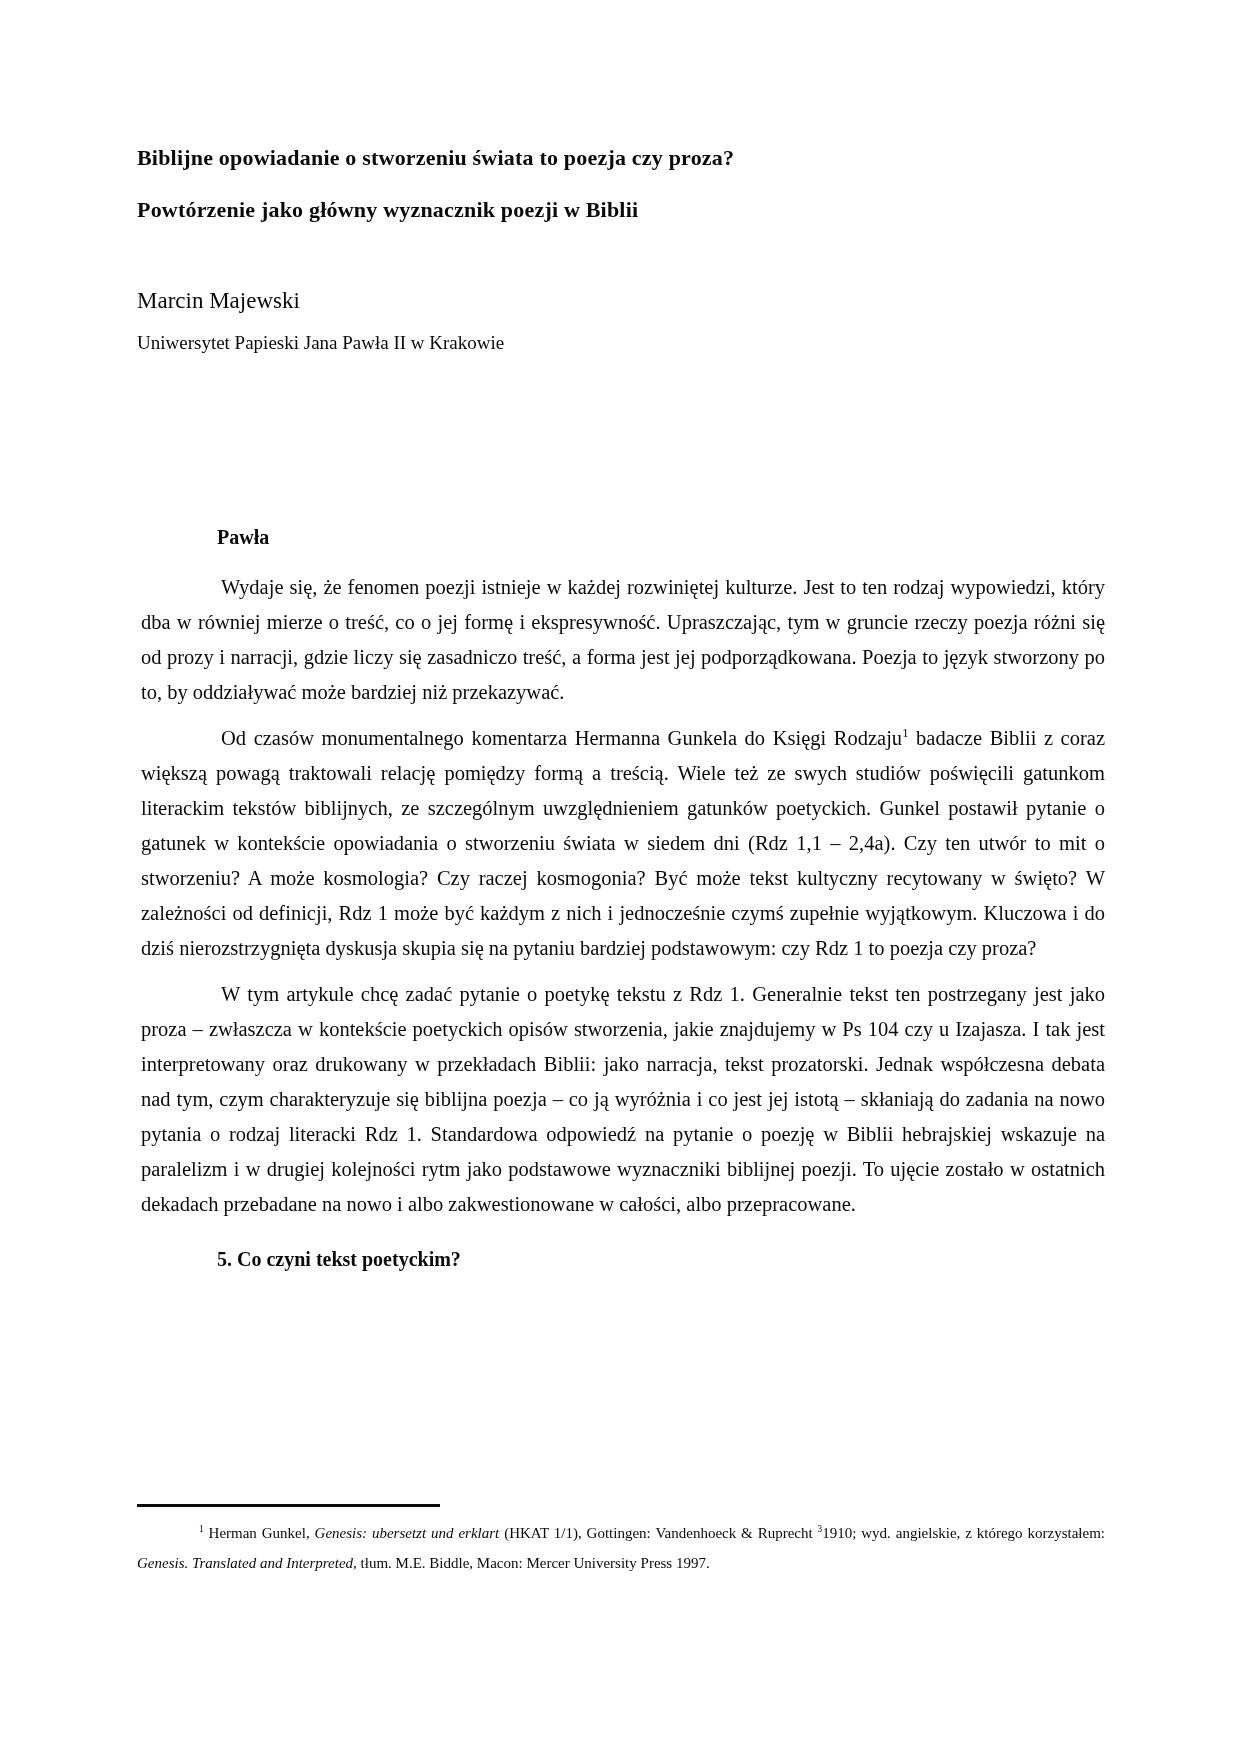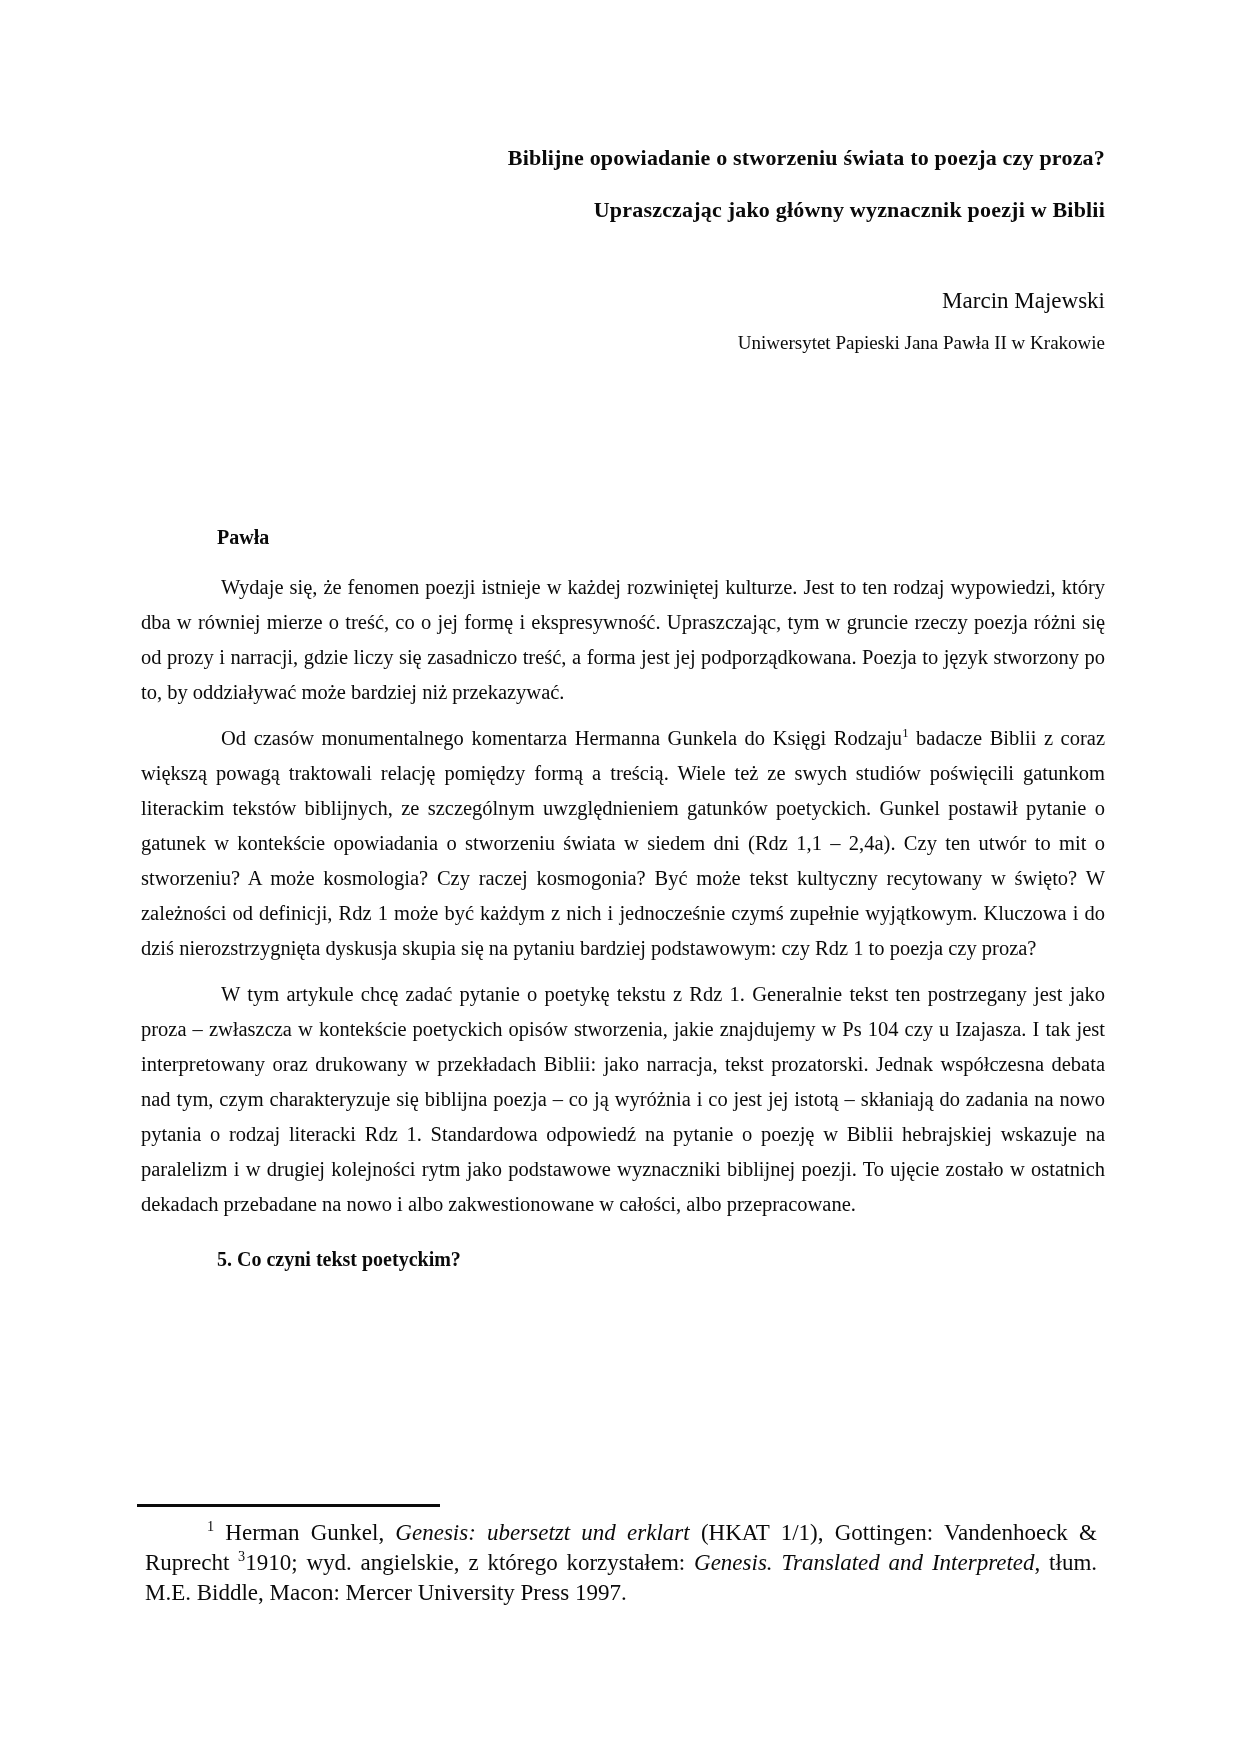--- a/index.html
+++ b/index.html
@@ -11,21 +11,21 @@
     background: #ffffff;
     color: #0a0a0a;
     font-family: "Liberation Serif", "DejaVu Serif", serif;
     overflow: hidden;
   }
   .content {
     margin: 0 135px 0 137px;
   }
   .title-block {
     padding-top: 144px;
-    text-align: right;
+    text-align: left;
   }
   .title-line {
     font-size: 22px;
     font-weight: bold;
     line-height: 28px;
     margin: 0 0 24px 0;
     letter-spacing: 0.2px;
   }
   .author {
     font-size: 23px;
@@ -72,37 +72,37 @@
     right: 135px;
     top: 1504px;
   }
   .footnote-rule {
     width: 303px;
     height: 0;
     border-top: 3px solid #0a0a0a;
     margin: 0 0 11px 0;
   }
   .footnote {
-    font-size: 23px;
+    font-size: 15px;
     line-height: 30px;
     text-align: justify;
     text-indent: 62px;
-    margin: 8px;
+    margin: 0;
   }
   .footnote i { font-style: italic; }
 </style>
 </head>
 <body>
 
 <div class="page">
   <div class="content">
 
     <header class="title-block">
       <div class="title-line">Biblijne opowiadanie o stworzeniu świata to poezja czy proza?</div>
-      <div class="title-line">Upraszczając jako główny wyznacznik poezji w Biblii</div>
+      <div class="title-line">Powtórzenie jako główny wyznacznik poezji w Biblii</div>
       <p class="author">Marcin Majewski</p>
       <p class="affiliation">Uniwersytet Papieski Jana Pawła II w Krakowie</p>
     </header>
 
     <main>
       <h2 class="intro-heading">Pawła</h2>
 
       <p class="para first">Wydaje się, że fenomen poezji istnieje w każdej rozwiniętej kulturze. Jest to ten rodzaj wypowiedzi, który dba w równiej mierze o treść, co o jej formę i ekspresywność. Upraszczając, tym w gruncie rzeczy poezja różni się od prozy i narracji, gdzie liczy się zasadniczo treść, a forma jest jej podporządkowana. Poezja to język stworzony po to, by oddziaływać może bardziej niż przekazywać.</p>
 
       <p class="para"><span>Od czasów monumentalnego komentarza Hermanna Gunkela do Księgi Rodzaju</span><sup class="ref">1</sup><span> badacze Biblii z coraz większą powagą traktowali relację pomiędzy formą a treścią. Wiele też ze swych studiów poświęcili gatunkom literackim tekstów biblijnych, ze szczególnym uwzględnieniem gatunków poetyckich. Gunkel postawił pytanie o gatunek w kontekście opowiadania o stworzeniu świata w siedem dni (Rdz 1,1 – 2,4a). Czy ten utwór to mit o stworzeniu? A może kosmologia? Czy raczej kosmogonia? Być może tekst kultyczny recytowany w święto? W zależności od definicji, Rdz 1 może być każdym z nich i jednocześnie czymś zupełnie wyjątkowym. Kluczowa i do dziś nierozstrzygnięta dyskusja skupia się na pytaniu bardziej podstawowym: czy Rdz 1 to poezja czy proza?</span></p>

